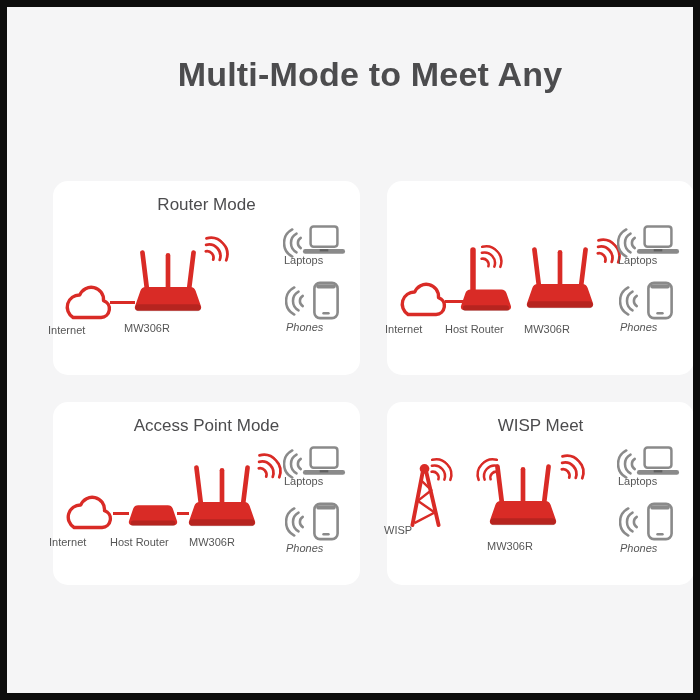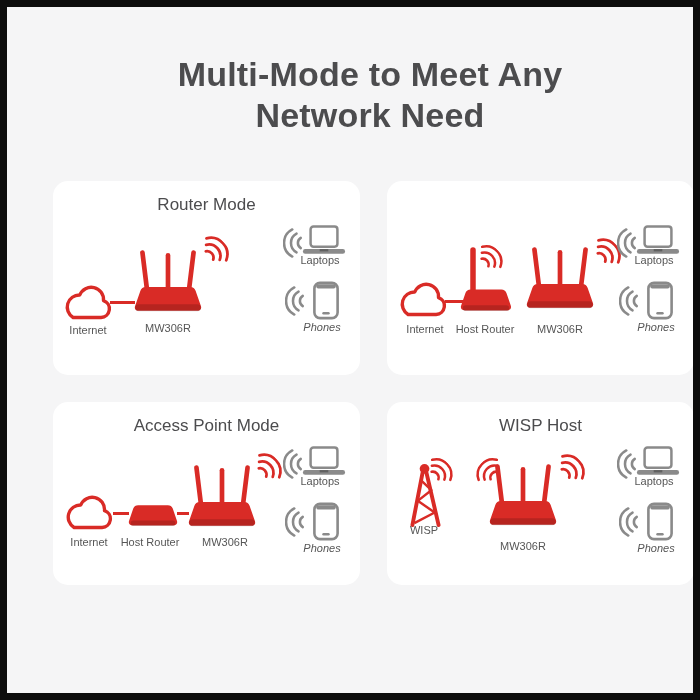--- a/index.html
+++ b/index.html
@@ -38,21 +38,21 @@
     margin: 0; text-align: center;
     font-size: 17px; font-weight: 400;
     color: var(--heading-gray, #4c4c4e);
   }
 
   .icon { position: absolute; display: block; }
   .red  { color: var(--brand-red, #d92b26); }
   .gray { color: var(--device-gray, #8a8a8a); }
 
   .lbl {
-    position: absolute; text-align: center;
+    position: absolute; text-align: left;
     font-size: 11px; color: var(--label-gray, #565656);
     white-space: nowrap;
   }
   .link {
     position: absolute; height: 2.5px;
     background: var(--brand-red, #d92b26);
   }
 
   
   .cloud    { width: 56px; height: 44px; }
@@ -162,21 +162,20 @@
       <rect x="4.5" y="3.6" width="21" height="4.6" rx="2.2" fill="currentColor"></rect>
       <rect x="11" y="33.5" width="8" height="2.6" rx="1.3" fill="currentColor"></rect>
     </g>
   </defs>
 </svg>
 
 <div class="frame">
 
   <h1 class="page-title">
     <span>Multi-Mode to Meet Any</span><br>
-    <span>Network Need</span>
   </h1>
 
   <div class="cards">
 
     <section class="card c1">
       <h2 class="card-title">Router Mode</h2>
       <svg class="icon cloud red" viewBox="0 0 60 46">
           <use href="#g-cloud"></use>
         </svg>
       <div class="lbl lbl-internet">Internet</div>
@@ -270,21 +269,21 @@
       <svg class="icon wifi gray flip w-phone" viewBox="0 0 26 34">
           <use href="#g-wifi"></use>
         </svg>
       <svg class="icon phone gray i-phone" viewBox="0 0 30 42">
           <use href="#g-phone"></use>
         </svg>
       <div class="lbl l-phones">Phones</div>
     </section>
 
     <section class="card c4">
-      <h2 class="card-title">WISP Host</h2>
+      <h2 class="card-title">WISP Meet</h2>
       <svg class="icon tower red" viewBox="0 0 34 68">
           <use href="#g-tower"></use>
         </svg>
       <svg class="icon wifi red tilt-r w-tower" viewBox="0 0 26 34">
           <use href="#g-wifi"></use>
         </svg>
       <div class="lbl lbl-wisp">WISP</div>
       <svg class="icon wifi red tilt-l w-left" viewBox="0 0 26 34">
           <use href="#g-wifi"></use>
         </svg>

